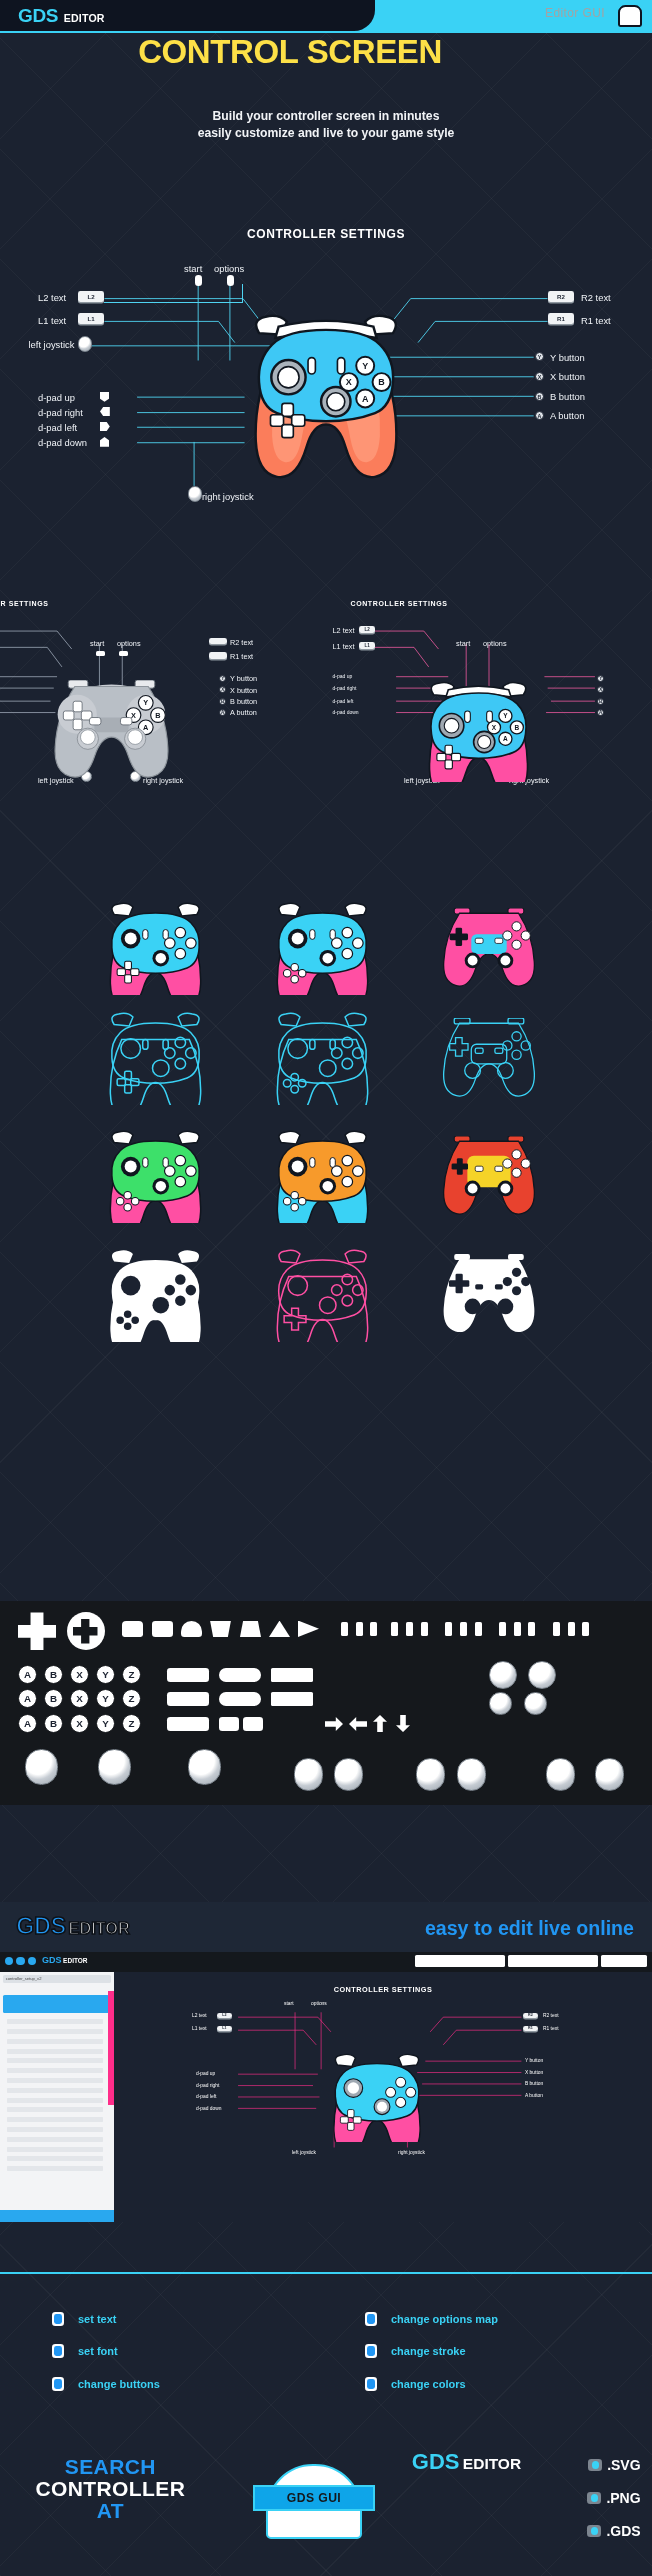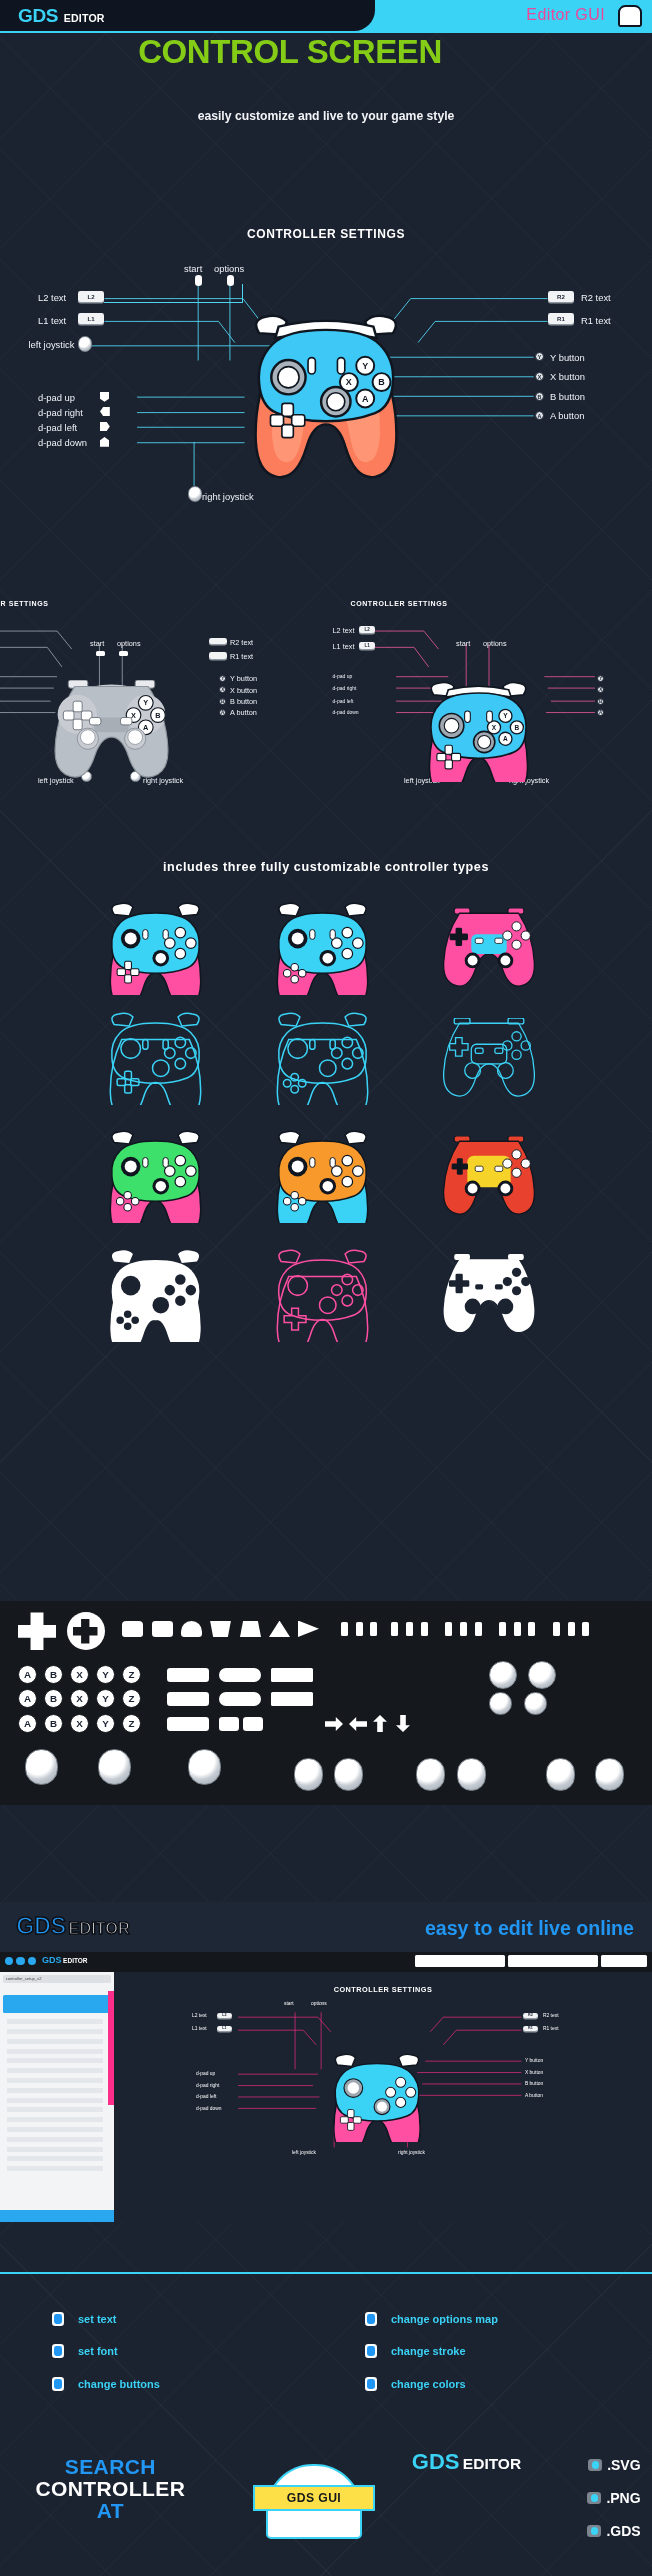--- a/index.html
+++ b/index.html
@@ -22,27 +22,27 @@
 
   
   .topbar{ position:absolute; left:0; top:0; width:652px; height:31px; background:#0e1420; }
   .topbar .dark{ position:absolute; left:0; top:0; width:375px; height:31px; background:#0e1420;
      border-bottom-right-radius:21px; z-index:3;}
   .topbar .cyan{ position:absolute; right:0; top:0; width:375px; height:31px; background:#3ad2f5; z-index:2;}
   .topbar .underline{position:absolute;left:0;top:31px;width:652px;height:2.4px;background:#3ad2f5;}
   .brand{ position:absolute; left:18px; top:4.9px; z-index:5; display:flex; align-items:baseline; gap:5.7px;}
   .brand .gds{ color:#3ad2f5; font-size:19px; font-weight:bold; letter-spacing:-0.4px;}
   .brand .ed{ color:#fff; font-size:10.6px; font-weight:bold; letter-spacing:0.2px;}
-  .egui{ position:absolute; right:47px; top:5.7px; z-index:5; color:#ec4899; font-size:16px; letter-spacing:0.4px;}
+  .egui{ position:absolute; right:47px; top:5.7px; z-index:5; color:#a3a3a3; font-size:12px; letter-spacing:0.4px;}
   .shield{ position:absolute; right:9.8px; top:4.9px; z-index:5; width:24.5px; height:22px;
      background:#fff; border:2.4px solid #0e1420; border-radius:7.3px 7.3px 2.4px 2.4px; clip-path:polygon(18% 0,82% 0,100% 22%,100% 100%,0 100%,0 22%);}
 
   
   .hero-title{ position:absolute; left:0; top:36px; width:580px; text-align:center;
-     color:#84cc16; font-size:33px; font-weight:bold; line-height:.95; letter-spacing:-0.4px; }
+     color:#fde047; font-size:33px; font-weight:bold; line-height:.95; letter-spacing:-0.4px; }
   .hero-title div:nth-child(2){ letter-spacing:0.8px; }
   .hero-sub{ position:absolute; left:0; top:108px; width:652px; text-align:center;
      font-size:12.2px; line-height:1.42; font-weight:bold; color:#f2f4f7;}
   .sec-head{ position:absolute; width:652px; left:0; text-align:center;
      font-weight:bold; letter-spacing:0.6px; color:#fff; }
   #ch-main{ top:227px; font-size:12px; }
 
   
   .diagram{ position:absolute; left:0; width:652px; }
   .lbl{ position:absolute; font-size:9.4px; color:#f0f3f7; white-space:nowrap; }
@@ -98,21 +98,21 @@
 
   
   .footer{ position:absolute; left:0; top:2397px; width:652px; height:179px; }
   .searchtxt{ position:absolute; left:16.3px; top:59px; width:188px; text-align:center;
       font-size:21px; font-weight:bold; line-height:1.04; letter-spacing:0.4px;}
   .searchtxt .c{ color:#2196f3; }
   .searchtxt .w{ color:#fff; }
   .ribbon{ position:absolute; left:253px; top:59px; width:122px; height:82px;}
   .ribbon .dome{ position:absolute; left:13px; top:8.2px; width:96px; height:75px; background:#fff;
      border:2.4px solid #3ad2f5; border-radius:47px 47px 4.9px 4.9px;}
-  .ribbon .band2{ position:absolute; left:0; top:29px; width:122px; height:26px; background:#fde047;
+  .ribbon .band2{ position:absolute; left:0; top:29px; width:122px; height:26px; background:#0ea5e9;
      border:2.4px solid #3ad2f5; display:flex; align-items:center; justify-content:center;
      color:#15181c; font-size:12.2px; font-weight:bold; letter-spacing:0.4px;}
   .gdsblk{ position:absolute; left:391px; top:52px; width:151px;}
   .gdsblk .t{ display:flex; align-items:baseline; gap:3.3px; justify-content:center;}
   .gdsblk .t .g{ font-size:22px; font-weight:bold; color:#3ad2f5;}
   .gdsblk .t .e{ font-size:15.5px; font-weight:bold; color:#fff;}
   .plate{ position:relative; margin-top:4.9px; height:51px; background:#fff; border:2.4px solid #3ad2f5;
      border-radius:7.3px; display:flex; flex-direction:column; align-items:center; justify-content:center;
      color:#15181c; font-size:12.2px; font-weight:bold; line-height:1.12; letter-spacing:0.2px;}
   .plate .scr{ position:absolute; width:4.9px; height:4.9px; background:#15181c; border-radius:50%;}
@@ -139,20 +139,21 @@
       <span class="ed">EDITOR</span>
     </div>
     <div class="egui">Editor GUI</div>
     <div class="shield"></div>
   </div>
 
   <div class="hero-title">
     <div>CONTROL SCREEN</div>
   </div>
   <div class="hero-sub">
+    <div>Build your controller screen in minutes</div>
     <div>easily customize and live to your game style</div>
   </div>
 
   <div class="sec-head" id="ch-main">CONTROLLER SETTINGS</div>
 
   <div class="diagram" style="top:253px;height:285px;">
 
     <div class="wire" style="left:104px;top:49px;width:139px;"></div>
     <div class="wire" style="left:242px;top:31px;width:0.8px;height:19px;"></div>
     <div class="wire" style="left:242px;top:31px;width:0;"></div>
@@ -396,21 +397,20 @@
           <rect x="34" y="90" width="11" height="9" rx="2"></rect>
           <rect x="52" y="90" width="11" height="9" rx="2"></rect>
           <rect x="44" y="98" width="9" height="11" rx="2"></rect>
         </g>
         <rect x="68" y="38" width="7" height="14" rx="3.5" fill="#fff" stroke="#10161f" stroke-width="1.3"></rect>
         <rect x="95" y="38" width="7" height="14" rx="3.5" fill="#fff" stroke="#10161f" stroke-width="1.3"></rect>
       </g>
     </svg>
   </div>
 
-  <div class="sec-head" id="h-types">includes three fully customizable controller types</div>
 
   <div class="diagram" style="top:901px;height:652px;">
 
     <svg style="position:absolute;left:86px;top:0;" width="139" height="94" viewBox="0 0 170 125">
       <path d="M40 38 q-16 34 -15 72 q1 28 18 31 q17 3 26 -26 q6 -20 16 -20 q10 0 16 20 q9 29 26 26 q17 -3 18 -31 q1 -38 -15 -72 z" fill="#ff4fa3" stroke="#10161f" stroke-width="2"></path>
       <path d="M30 18 q-8 -12 6 -14 q12 -3 19 4 l-5 12 z" fill="#fff" stroke="#10161f" stroke-width="2"></path>
       <path d="M140 18 q8 -12 -6 -14 q-12 -3 -19 4 l5 12 z" fill="#fff" stroke="#10161f" stroke-width="2"></path>
       <path d="M85 16 q-34 0 -47 13 q-13 13 -11 33 q1 21 16 27 q18 7 42 7 q24 0 42 -7 q15 -6 16 -27 q2 -20 -11 -33 q-13 -13 -47 -13 z" fill="#3ad2f5" stroke="#10161f" stroke-width="2"></path>
       <circle cx="52" cy="50" r="13" fill="#10161f"></circle>
         <circle cx="52" cy="50" r="8" fill="#fff"></circle>

